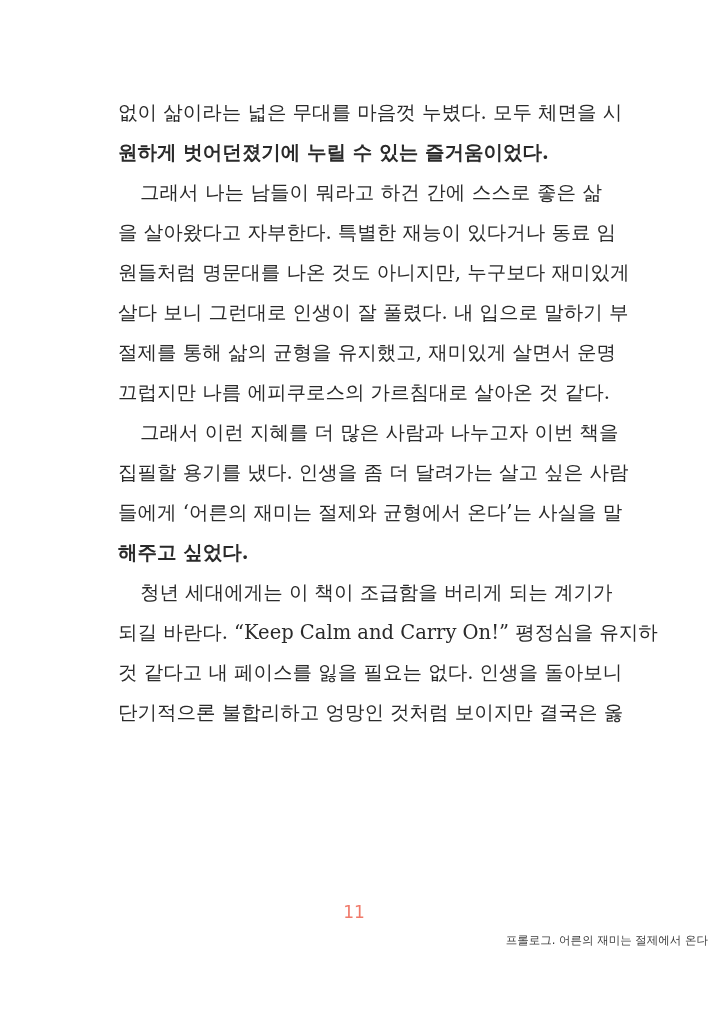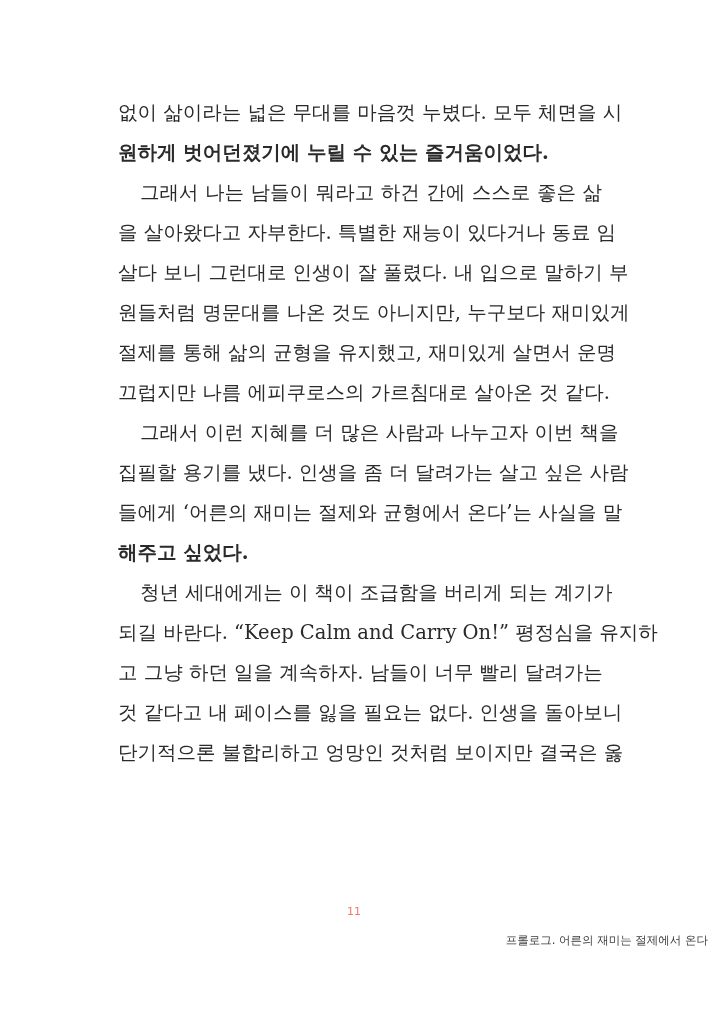--- a/index.html
+++ b/index.html
@@ -43,21 +43,21 @@
     .line.indent {
       padding-left: 22px;
     }
     .page-number {
       position: absolute;
       left: 0;
       width: 708px;
       top: 902px;
       text-align: center;
       font-family: "DejaVu Sans", "Liberation Sans", sans-serif;
-      font-size: 11px;
+      font-size: 17px;
       color: #f07a6a;
       line-height: 20px;
     }
     .running-footer {
       position: absolute;
       left: 0;
       width: 708px;
       top: 931px;
       text-align: right;
       font-family: "DejaVu Sans", "Liberation Sans", sans-serif;
@@ -73,37 +73,36 @@
   <div class="body-text">
 
     <div class="paragraph">
       <div class="line">없이 삶이라는 넓은 무대를 마음껏 누볐다. 모두 체면을 시</div>
       <div class="line last">원하게 벗어던졌기에 누릴 수 있는 즐거움이었다.</div>
     </div>
 
     <div class="paragraph">
       <div class="line indent">그래서 나는 남들이 뭐라고 하건 간에 스스로 좋은 삶</div>
       <div class="line">을 살아왔다고 자부한다. 특별한 재능이 있다거나 동료 임</div>
+      <div class="line">원들처럼 명문대를 나온 것도 아니지만, 누구보다 재미있게</div>
       <div class="line">살다 보니 그런대로 인생이 잘 풀렸다. 내 입으로 말하기 부</div>
-      <div class="line">원들처럼 명문대를 나온 것도 아니지만, 누구보다 재미있게</div>
       <div class="line">절제를 통해 삶의 균형을 유지했고, 재미있게 살면서 운명</div>
       <div class="line">끄럽지만 나름 에피쿠로스의 가르침대로 살아온 것 같다.</div>
     </div>
 
     <div class="paragraph">
       <div class="line indent">그래서 이런 지혜를 더 많은 사람과 나누고자 이번 책을</div>
       <div class="line">집필할 용기를 냈다. 인생을 좀 더 달려가는 살고 싶은 사람</div>
       <div class="line">들에게 ‘어른의 재미는 절제와 균형에서 온다’는 사실을 말</div>
       <div class="line last">해주고 싶었다.</div>
     </div>
 
     <div class="paragraph">
       <div class="line indent">청년 세대에게는 이 책이 조급함을 버리게 되는 계기가</div>
       <div class="line">되길 바란다. “Keep Calm and Carry On!” 평정심을 유지하</div>
-      <div class="line">고 그냥 하던 일을 계속하자. 남들이 너무 빨리 달려가는</div>
       <div class="line">것 같다고 내 페이스를 잃을 필요는 없다. 인생을 돌아보니</div>
       <div class="line">단기적으론 불합리하고 엉망인 것처럼 보이지만 결국은 옳</div>
     </div>
   </div>
 
   <div class="page-number">11</div>
   <div class="running-footer">프롤로그. 어른의 재미는 절제에서 온다</div>
 </div>
 
 </body></html>

